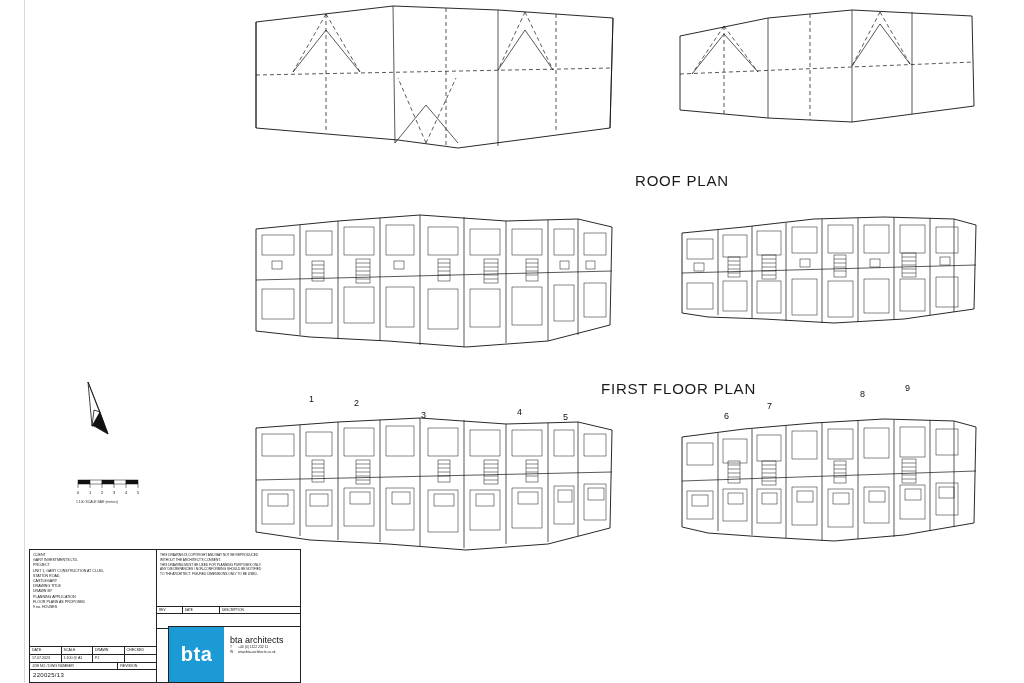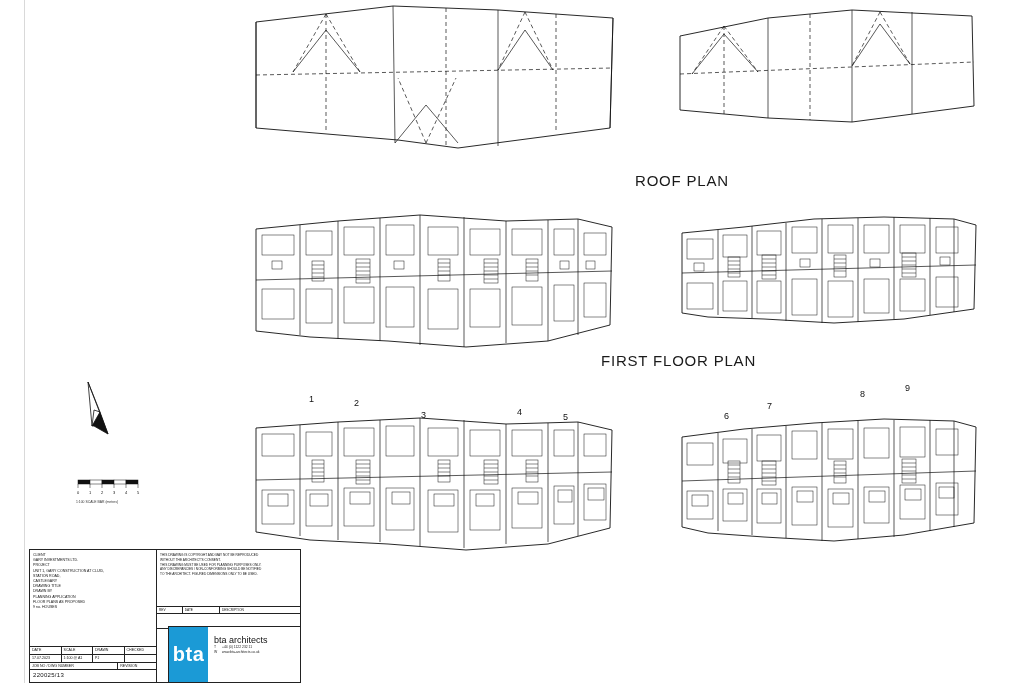--- a/index.html
+++ b/index.html
@@ -129,21 +129,21 @@
     top: 626px;
     width: 133px;
     height: 57px;
     border: 1px solid #222;
     background: #fff;
     display: flex;
     align-items: stretch;
     box-sizing: border-box;
   }
   .logo-mark {
-    width: 39px;
+    width: 55px;
     background: #1b9ad6;
     color: #ffffff;
     font-size: 20px;
     font-weight: bold;
     display: flex;
     align-items: center;
     justify-content: center;
     letter-spacing: 0.5px;
   }
   .logo-text {
@@ -376,21 +376,21 @@
           <line x1="160" y1="66" x2="172" y2="66"></line>
         </g>
         <rect x="20" y="58" width="10" height="8"></rect>
         <rect x="126" y="54" width="10" height="8"></rect>
         <rect x="196" y="54" width="10" height="8"></rect>
         <rect x="266" y="52" width="10" height="8"></rect>
       </g>
     </g>
   </svg>
 
-  <div class="plan-label" style="left:601px; top:352px;">FIRST FLOOR PLAN</div>
+  <div class="plan-label" style="left:601px; top:380px;">FIRST FLOOR PLAN</div>
 
   <svg class="plan-svg" style="left:248px; top:410px;" width="372" height="148">
     <g fill="none" stroke="#111" stroke-width="0.7">
       <polygon points="8,18 90,12 172,8 258,14 330,12 364,20 362,118 300,134 218,140 140,134 62,130 8,122" stroke-width="0.9"></polygon>
       <line x1="8" y1="70" x2="364" y2="62"></line>
       <line x1="52" y1="15" x2="52" y2="126"></line>
       <line x1="90" y1="12" x2="90" y2="130"></line>
       <line x1="132" y1="10" x2="132" y2="132"></line>
       <line x1="172" y1="8" x2="172" y2="136"></line>
       <line x1="216" y1="10" x2="216" y2="138"></line>

